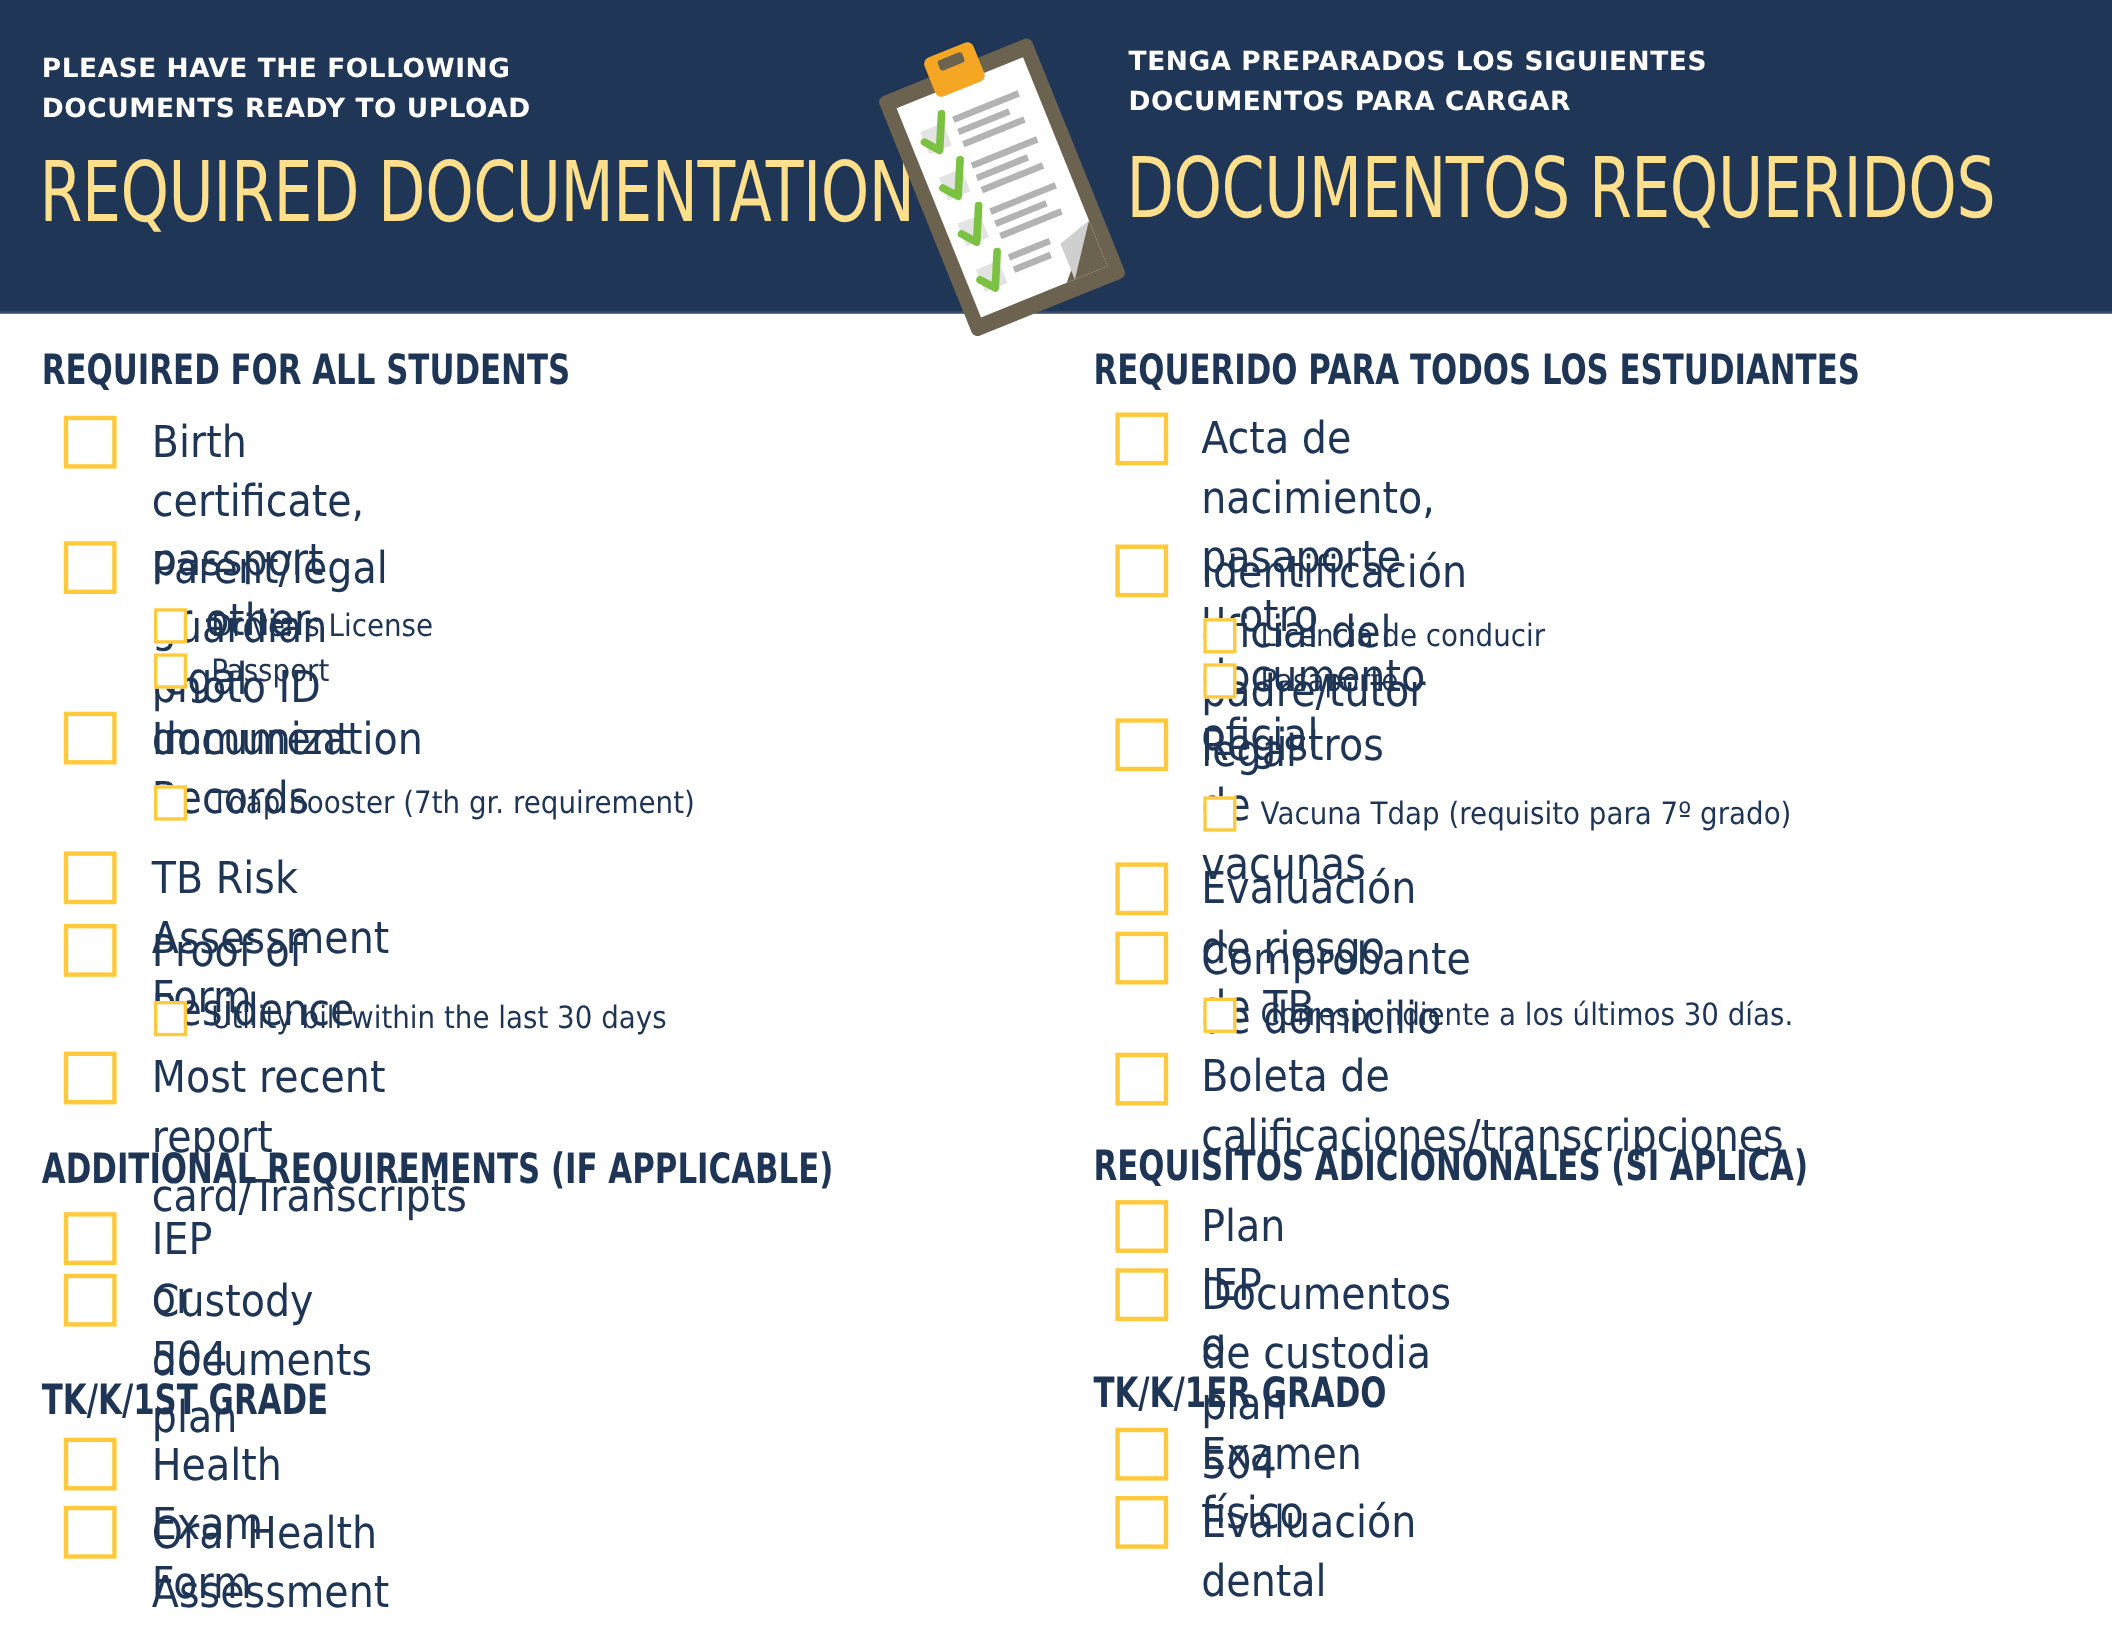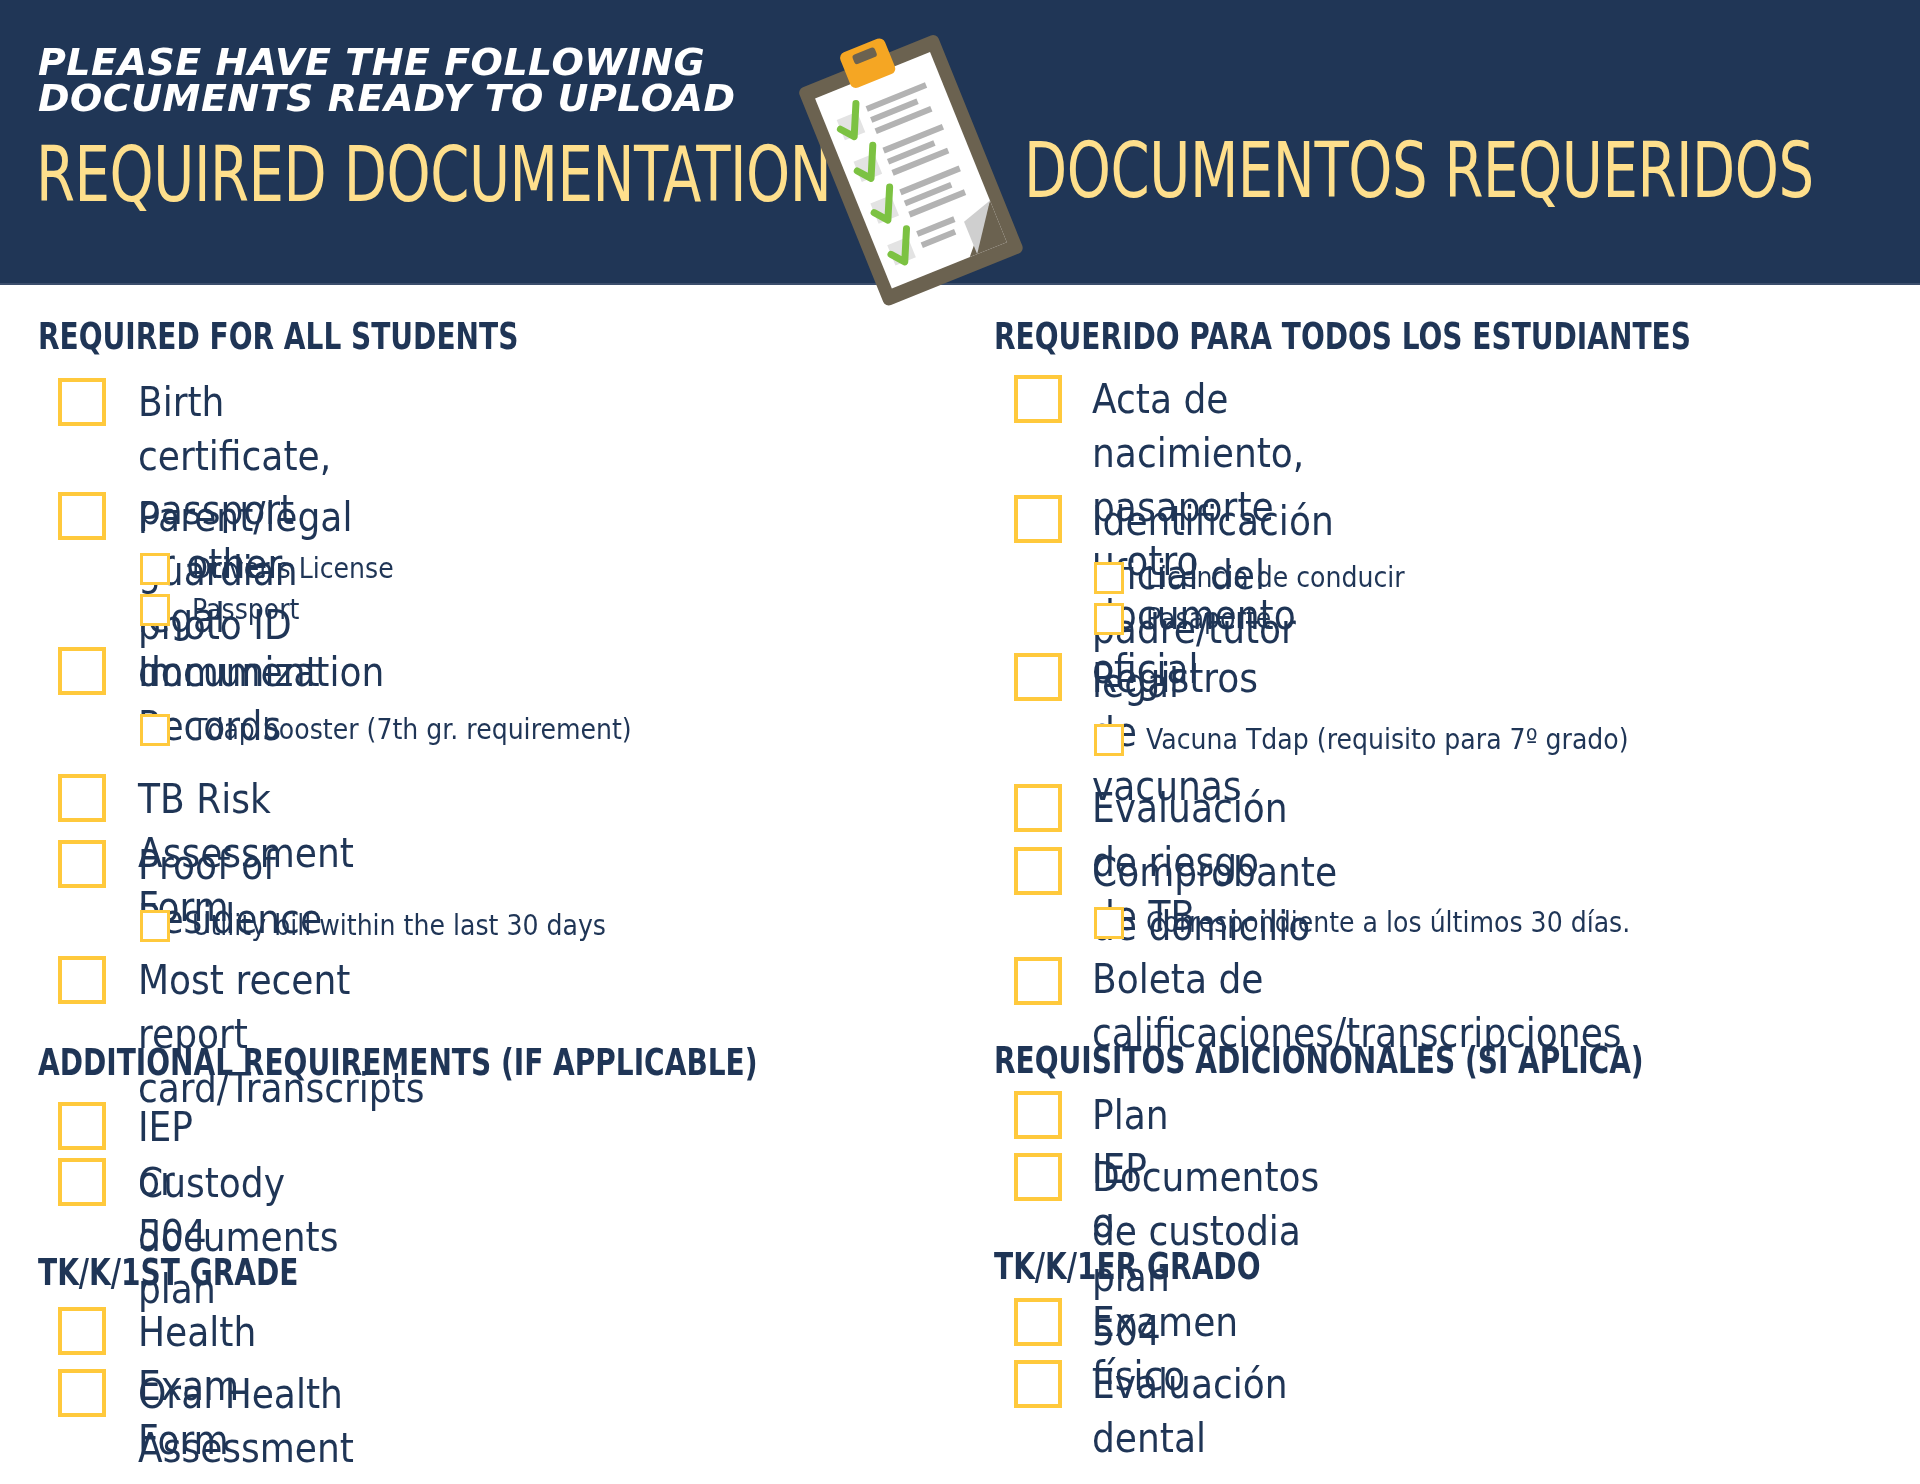--- a/index.html
+++ b/index.html
@@ -7,22 +7,22 @@
     width: 1920px; height: 1484px; position: relative; overflow: hidden;
     background: #ffffff; color: #1f3556;
     font-family: "DejaVu Sans", sans-serif;
   }
   .header {
     position: absolute; left: 0; top: 0; width: 1920px; height: 283px;
     background: #203656; border-bottom: 2px solid #3b4e6c;
   }
   .subtitle {
     position: absolute; color: #ffffff; font-weight: bold;
-    font-family: "DejaVu Sans", sans-serif; font-size: 38px; line-height: 36px;
-    letter-spacing: 0.5px; white-space: pre-line; font-style: italic;
+    font-family: "DejaVu Sans", sans-serif; font-size: 24px; line-height: 36px;
+    letter-spacing: 0.5px; white-space: pre-line;
   }
   .title {
     position: absolute; color: #fedf8c;
     font-family: "DejaVu Sans Condensed", "DejaVu Sans", sans-serif;
     font-size: 76px; line-height: 90px; letter-spacing: -0.5px;
     transform: scaleX(0.82); transform-origin: left top; white-space: nowrap;
   }
   .clipboard { position: absolute; left: 780px; top: 28px; width: 260px; height: 280px; }
   .section-title {
     position: absolute; font-weight: bold; font-size: 38px; line-height: 44px;
@@ -51,20 +51,22 @@
   }
 </style>
 </head>
 <body>
 
 <div class="header">
   <div class="subtitle" style="left:38px; top:44px;">PLEASE HAVE THE FOLLOWING
 DOCUMENTS READY TO UPLOAD</div>
   <div class="title" style="left:36px; top:130px;">REQUIRED DOCUMENTATION</div>
 
+  <div class="subtitle" style="left:1026px; top:38px;">TENGA PREPARADOS LOS SIGUIENTES
+DOCUMENTOS PARA CARGAR</div>
   <div class="title" style="left:1024px; top:126px;">DOCUMENTOS REQUERIDOS</div>
 </div>
 
 <svg class="clipboard" viewBox="0 0 260 280">
   <g transform="rotate(-22 130 140)">
     <rect x="55" y="25" width="150" height="235" rx="6" fill="#6b6250"></rect>
     <rect x="68" y="40" width="124" height="205" fill="#ffffff"></rect>
     <polygon points="192,200 192,245 152,245" fill="#6b6250"></polygon>
     <polygon points="160,245 192,200 160,210" fill="#cfcfcf"></polygon>
     <rect x="106" y="8" width="48" height="38" rx="6" fill="#f5a623"></rect>

